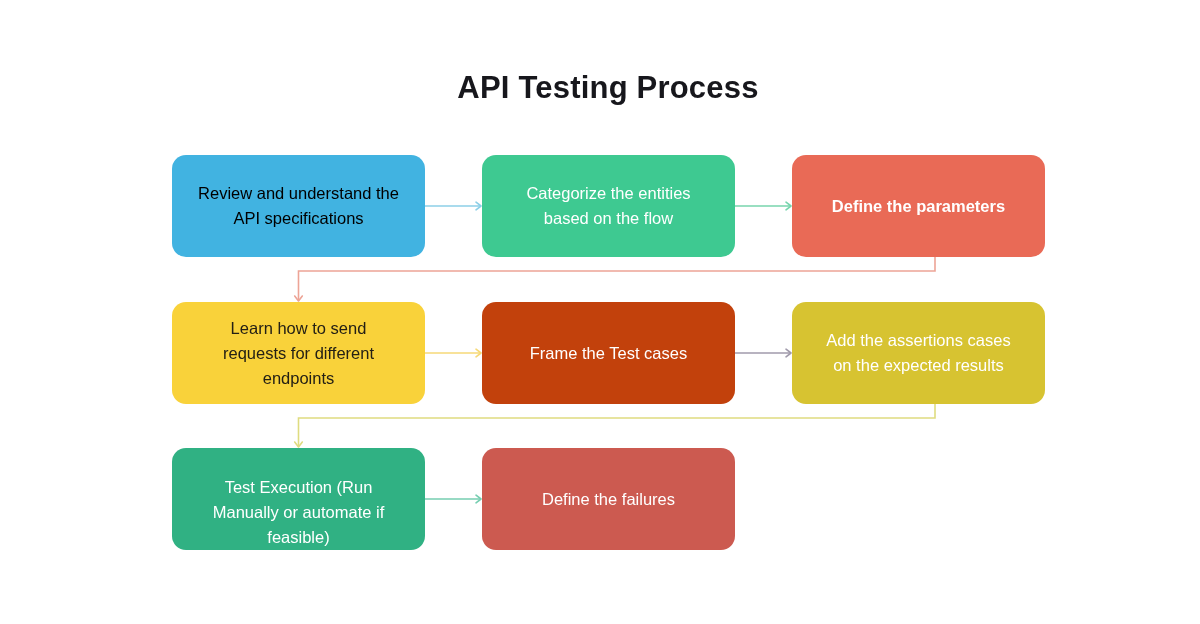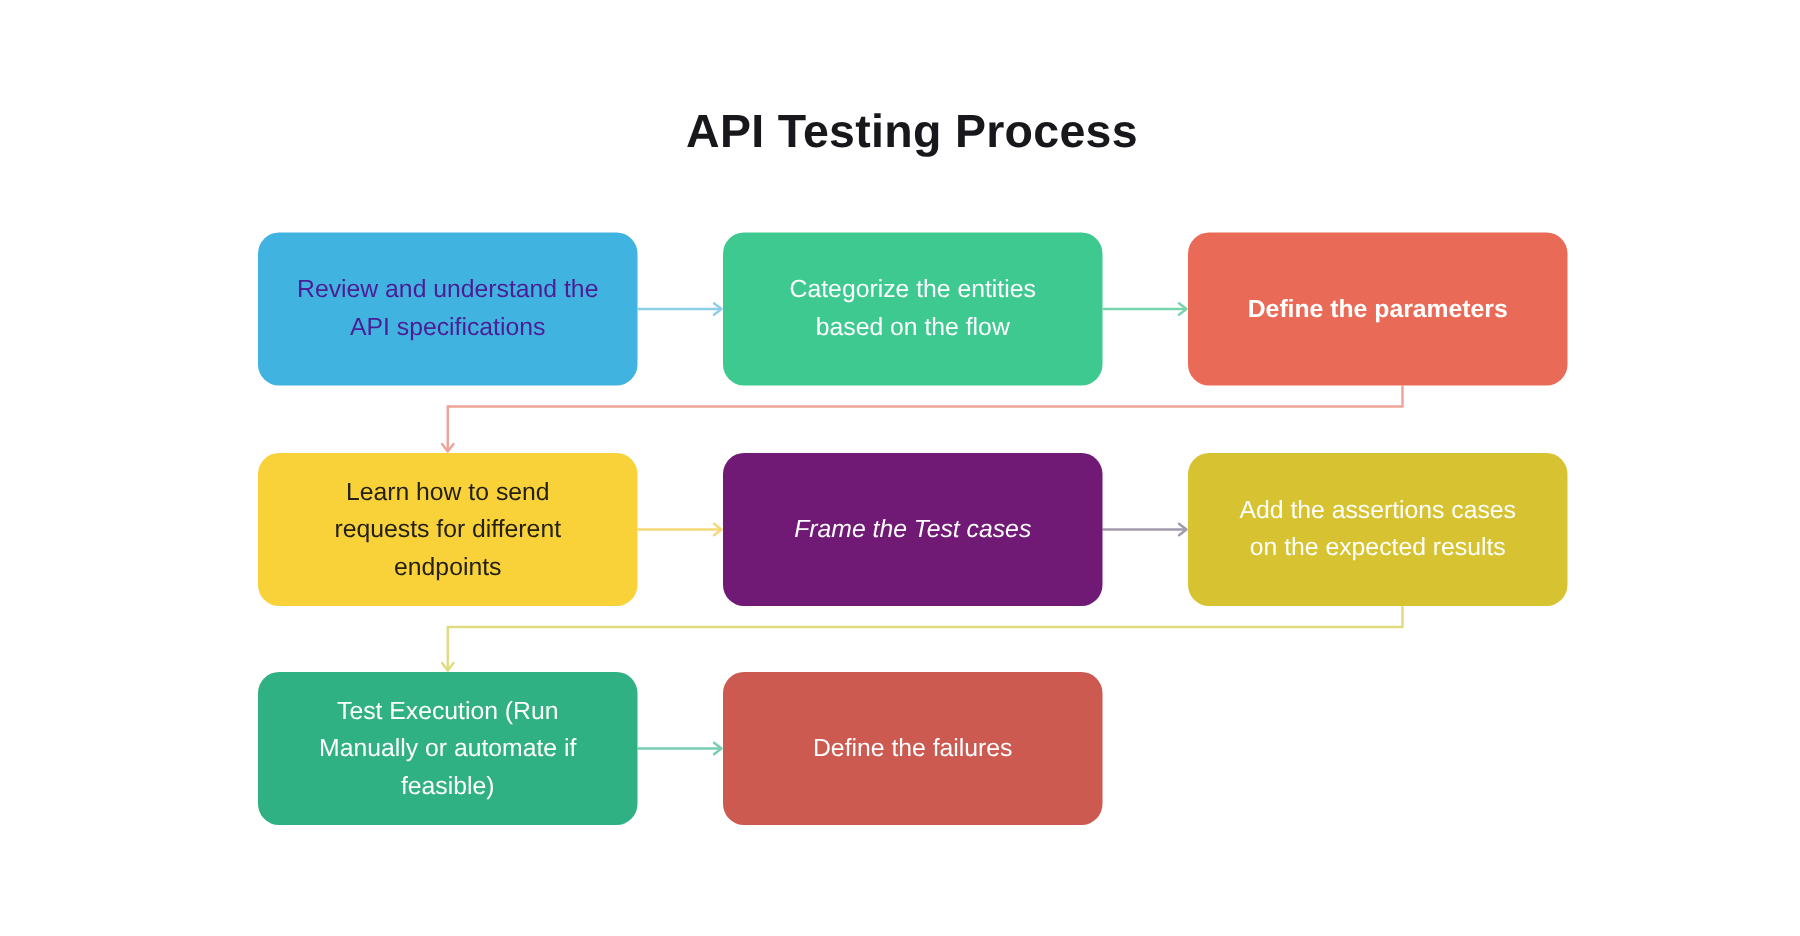--- a/index.html
+++ b/index.html
@@ -84,38 +84,38 @@
       <g>
         <path d="M935 404 V418 H298.5 V446" stroke="#dfdc80" stroke-width="1.6" fill="none"></path>
         <path d="M294.7 442 L298.5 447 L302.3 442" stroke="#dfdc80" stroke-width="1.6" fill="none" stroke-linecap="round" stroke-linejoin="round"></path>
       </g>
       <g>
         <path d="M425 499 H480" stroke="#76ceb1" stroke-width="1.6" fill="none"></path>
         <path d="M476 495.2 L481 499 L476 502.8" stroke="#76ceb1" stroke-width="1.6" fill="none" stroke-linecap="round" stroke-linejoin="round"></path>
       </g>
     </svg>
 
-  <div class="node" style="left: 172px; top: 155px; background: rgb(65, 179, 225); color: #4c1d95;">
+  <div class="node" style="left: 172px; top: 155px; background: rgb(65, 179, 225); color: #000000;">
     <span>Review and understand the API specifications</span>
   </div>
   <div class="node" style="left: 482px; top: 155px; background: rgb(62, 201, 145); color: rgb(255, 255, 255); align-items: center;">
     <span>Categorize the entities based on the flow</span>
   </div>
   <div class="node" style="left: 792px; top: 155px; background: rgb(233, 106, 86); color: rgb(255, 255, 255); font-weight: bold;">
     <span>Define the parameters</span>
   </div>
   <div class="node" style="left: 172px; top: 302px; background: rgb(249, 210, 58); color: rgb(36, 32, 21);">
     <span>Learn how to send requests for different endpoints</span>
   </div>
-  <div class="node" style="left: 482px; top: 302px; background: #701a75; color: rgb(255, 255, 255); font-style: italic;">
+  <div class="node" style="left: 482px; top: 302px; background: #c2410c; color: rgb(255, 255, 255);">
     <span>Frame the Test cases</span>
   </div>
   <div class="node" style="left: 792px; top: 302px; background: rgb(215, 195, 49); color: rgb(255, 255, 255);">
     <span>Add the assertions cases on the expected results</span>
   </div>
-  <div class="node" style="left: 172px; top: 448px; background: rgb(48, 177, 131); color: rgb(255, 255, 255);">
+  <div class="node" style="left: 172px; top: 448px; background: rgb(48, 177, 131); color: rgb(255, 255, 255); align-items: flex-end;">
     <span>Test Execution (Run Manually or automate if feasible)</span>
   </div>
   <div class="node" style="left: 482px; top: 448px; background: rgb(204, 90, 80); color: rgb(255, 255, 255);">
     <span>Define the failures</span>
   </div>
 
 </div>
 
 </body></html>

